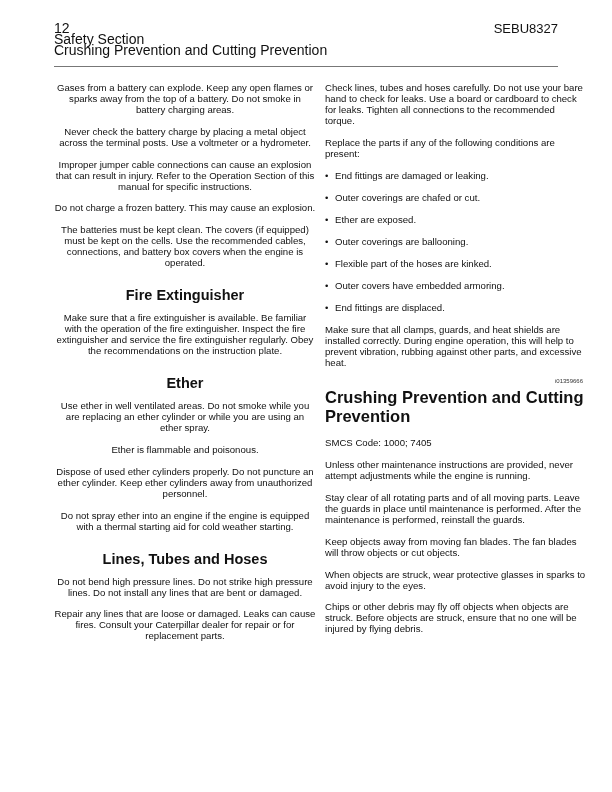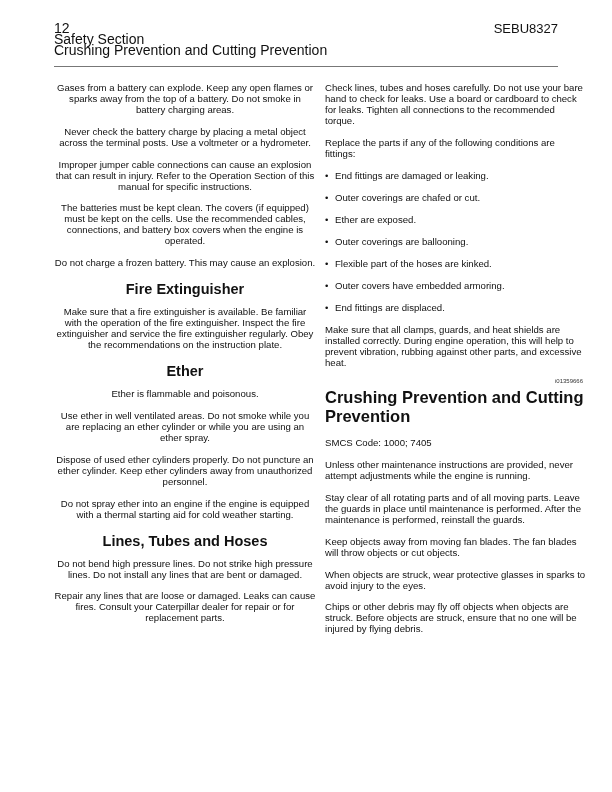--- a/index.html
+++ b/index.html
@@ -7,21 +7,21 @@
     width: 612px; height: 792px; position: relative; overflow: hidden;
     font-family: "Liberation Sans", sans-serif; color: #111;
   }
   .hdr-left { position: absolute; left: 54px; top: 23px; font-size: 14px; line-height: 11.2px; }
   .hdr-right { position: absolute; right: 54px; top: 23px; font-size: 13px; line-height: 11.2px; }
   .rule { position: absolute; left: 54px; right: 54px; top: 66px; height: 0; border-top: 1px solid #777; }
   .col { position: absolute; top: 82px; width: 262px; }
   .col-left { left: 54px; text-align: center; }
   .col-right { left: 325px; }
   p { margin: 0 0 10.8px 0; font-size: 9.6px; line-height: 11px; }
-  h2 { margin: 13px 0 9px 0; font-size: 14.5px; font-weight: bold; line-height: 16px; }
+  h2 { margin: 19px 0 9px 0; font-size: 14.5px; font-weight: bold; line-height: 16px; }
   h1 { margin: 2px 0 12px 0; font-size: 16.5px; font-weight: bold; line-height: 18.5px; }
   ul { list-style: none; margin: 0; padding: 0; }
   li { position: relative; padding-left: 10px; font-size: 9.6px; line-height: 11px; margin-bottom: 11px; }
   li .bullet { position: absolute; left: 0; top: 0; }
   .docid { text-align: right; font-size: 6px; color: #333; margin: 8px 0 4px 0; padding-right: 4px; }
   .smcs b { font-weight: normal; }
 </style>
 </head>
 <body>
 
@@ -30,40 +30,40 @@
   <div>Safety Section</div>
   <div>Crushing Prevention and Cutting Prevention</div>
 </div>
 <div class="hdr-right">SEBU8327</div>
 <div class="rule"></div>
 
 <div class="col col-left">
   <p>Gases from a battery can explode. Keep any open flames or sparks away from the top of a battery. Do not smoke in battery charging areas.</p>
   <p>Never check the battery charge by placing a metal object across the terminal posts. Use a voltmeter or a hydrometer.</p>
   <p>Improper jumper cable connections can cause an explosion that can result in injury. Refer to the Operation Section of this manual for specific instructions.</p>
+  <p>Do not charge a frozen battery. This may cause an explosion.</p>
   <p>The batteries must be kept clean. The covers (if equipped) must be kept on the cells. Use the recommended cables, connections, and battery box covers when the engine is operated.</p>
-  <p>Do not charge a frozen battery. This may cause an explosion.</p>
 
   <h2>Fire Extinguisher</h2>
   <p>Make sure that a fire extinguisher is available. Be familiar with the operation of the fire extinguisher. Inspect the fire extinguisher and service the fire extinguisher regularly. Obey the recommendations on the instruction plate.</p>
 
   <h2>Ether</h2>
+  <p>Use ether in well ventilated areas. Do not smoke while you are replacing an ether cylinder or while you are using an ether spray.</p>
   <p>Ether is flammable and poisonous.</p>
-  <p>Use ether in well ventilated areas. Do not smoke while you are replacing an ether cylinder or while you are using an ether spray.</p>
   <p>Dispose of used ether cylinders properly. Do not puncture an ether cylinder. Keep ether cylinders away from unauthorized personnel.</p>
   <p>Do not spray ether into an engine if the engine is equipped with a thermal starting aid for cold weather starting.</p>
 
   <h2>Lines, Tubes and Hoses</h2>
   <p>Do not bend high pressure lines. Do not strike high pressure lines. Do not install any lines that are bent or damaged.</p>
   <p>Repair any lines that are loose or damaged. Leaks can cause fires. Consult your Caterpillar dealer for repair or for replacement parts.</p>
 </div>
 
 <div class="col col-right">
   <p>Check lines, tubes and hoses carefully. Do not use your bare hand to check for leaks. Use a board or cardboard to check for leaks. Tighten all connections to the recommended torque.</p>
-  <p>Replace the parts if any of the following conditions are fittings:</p>
+  <p>Replace the parts if any of the following conditions are present:</p>
 
   <ul>
     <li><span class="bullet">•</span><span>End fittings are damaged or leaking.</span></li>
     <li><span class="bullet">•</span><span>Outer coverings are chafed or cut.</span></li>
     <li><span class="bullet">•</span><span>Ether are exposed.</span></li>
     <li><span class="bullet">•</span><span>Outer coverings are ballooning.</span></li>
     <li><span class="bullet">•</span><span>Flexible part of the hoses are kinked.</span></li>
     <li><span class="bullet">•</span><span>Outer covers have embedded armoring.</span></li>
     <li><span class="bullet">•</span><span>End fittings are displaced.</span></li>
   </ul>

